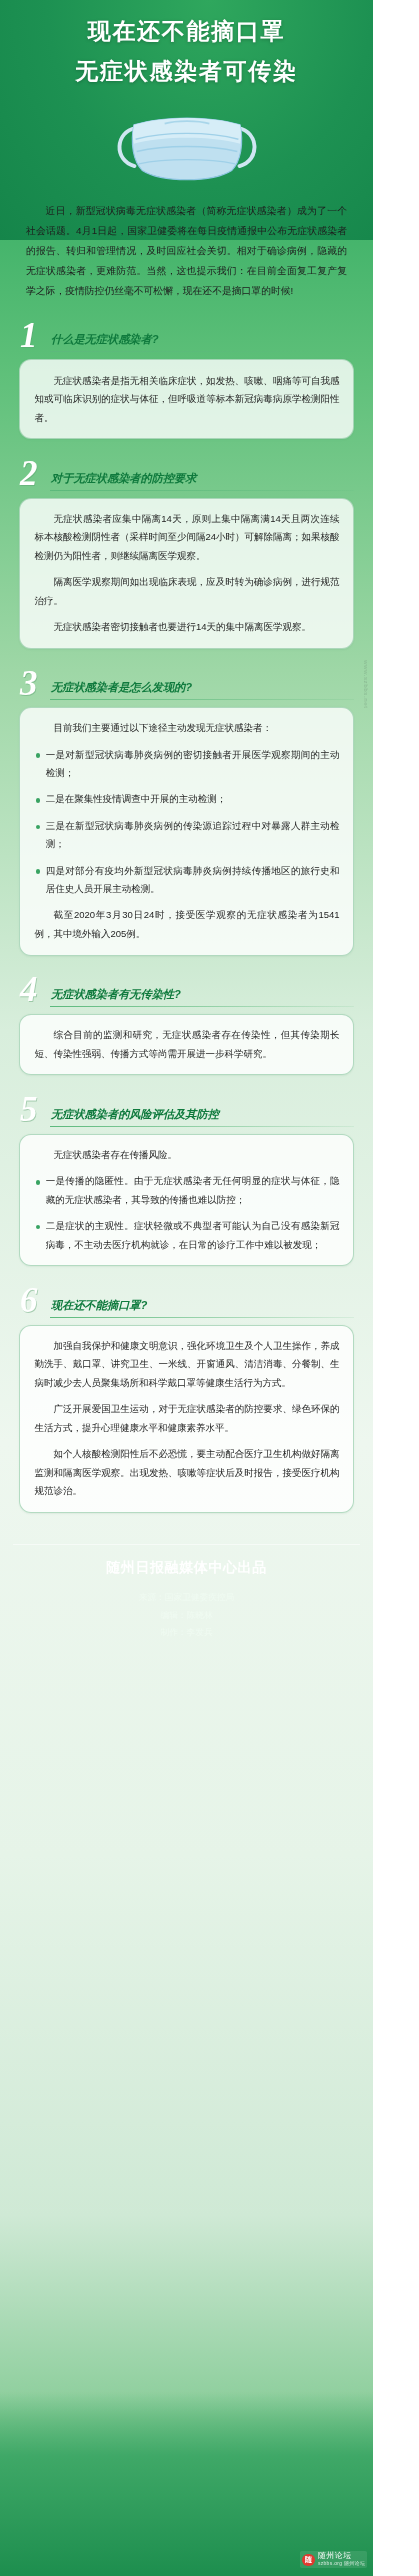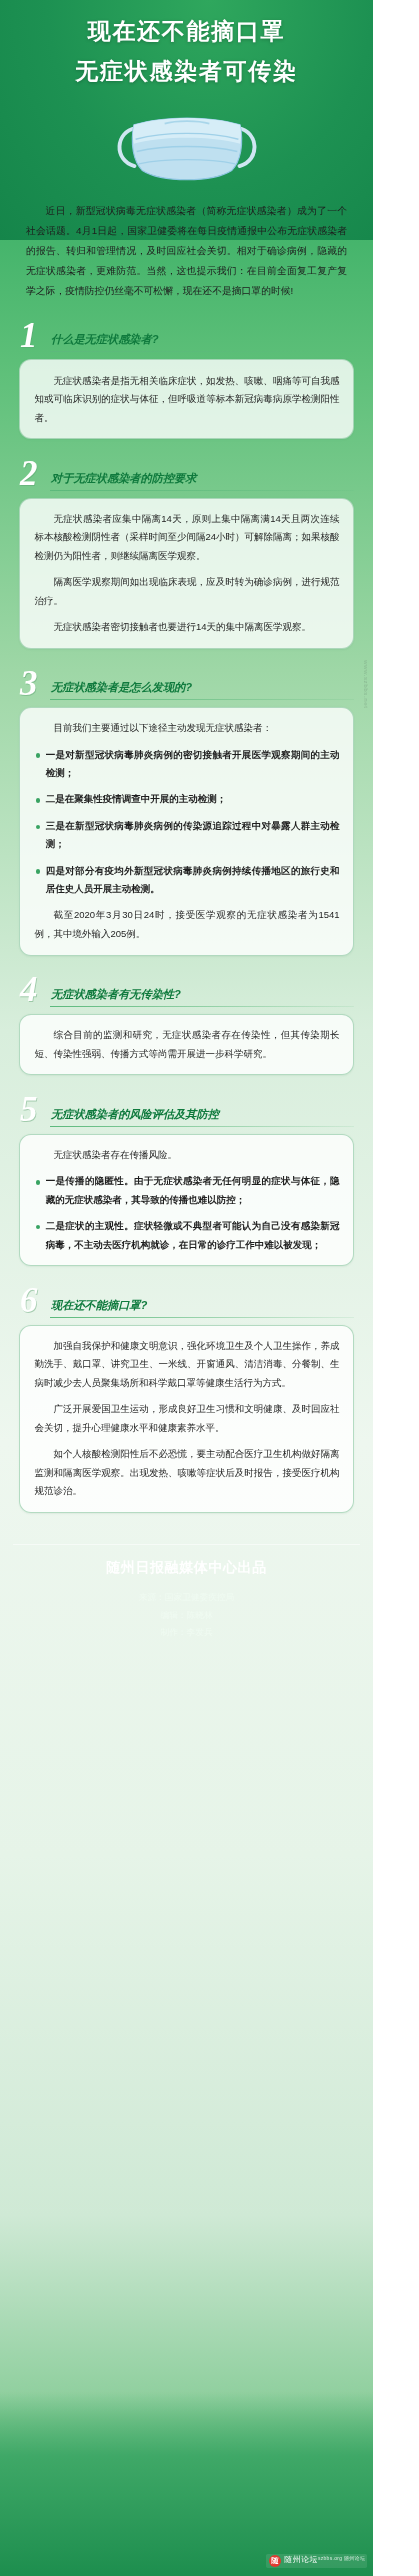--- a/index.html
+++ b/index.html
@@ -132,21 +132,20 @@
     line-height: 1.95;
     color: #1f1f1f;
     text-align: justify;
     text-indent: 2em;
   }
   .card p:last-child { margin-bottom: 0; }
   .card p.bullet {
     text-indent: 0;
     padding-left: 11.2px;
     position: relative;
-    font-weight: bold;
   }
   .card p.bullet:before {
     content: "";
     position: absolute;
     left: 1.1px;
     top: 7.8px;
     width: 4.5px;
     height: 4.5px;
     border-radius: 50%;
     background: #39a362;
@@ -217,21 +216,21 @@
   .wm-text-main {
     font-size: 7.8px;
     color: #ffffff;
     letter-spacing: 0.6px;
   }
   .wm-text-sub {
     font-size: 5px;
     color: rgba(255,255,255,0.8);
     letter-spacing: 0.3px;
   }
-  .wm-stack { display: flex; line-height: 1.15; }
+  .wm-stack { display: flex; flex-direction: column; line-height: 1.15; }
 </style>
 </head>
 <body>
 
 <div class="page">
 
   <div class="header">
     <div class="title-1">现在还不能摘口罩</div>
     <div class="title-2">无症状感染者可传染</div>
   </div>
@@ -320,21 +319,21 @@
   </div>
 
   <div class="section">
     <div class="sec-head">
       <div class="sec-num">6</div>
       <div class="sec-title">现在还不能摘口罩?</div>
       <div class="sec-rule"></div>
     </div>
     <div class="card">
       <p>加强自我保护和健康文明意识，强化环境卫生及个人卫生操作，养成勤洗手、戴口罩、讲究卫生、一米线、开窗通风、清洁消毒、分餐制、生病时减少去人员聚集场所和科学戴口罩等健康生活行为方式。</p>
-      <p>广泛开展爱国卫生运动，形成良好卫生习惯和文明健康、及时回应社会关切，提升心理健康水平和健康素养水平。</p>
+      <p>广泛开展爱国卫生运动，对于无症状感染者的防控要求、绿色环保的生活方式，提升心理健康水平和健康素养水平。</p>
       <p>如个人核酸检测阳性后不必恐慌，要主动配合医疗卫生机构做好隔离监测和隔离医学观察。出现发热、咳嗽等症状后及时报告，接受医疗机构规范诊治。</p>
     </div>
   </div>
 
   <div class="footer">
     <div class="foot-divider"></div>
     <div class="foot-title">随州日报融媒体中心出品</div>
     <div class="foot-line">来源：国家卫健委疾控局</div>
     <div class="foot-line">编辑：陈晓林</div>
     <div class="foot-line">制作：李发兵</div>

